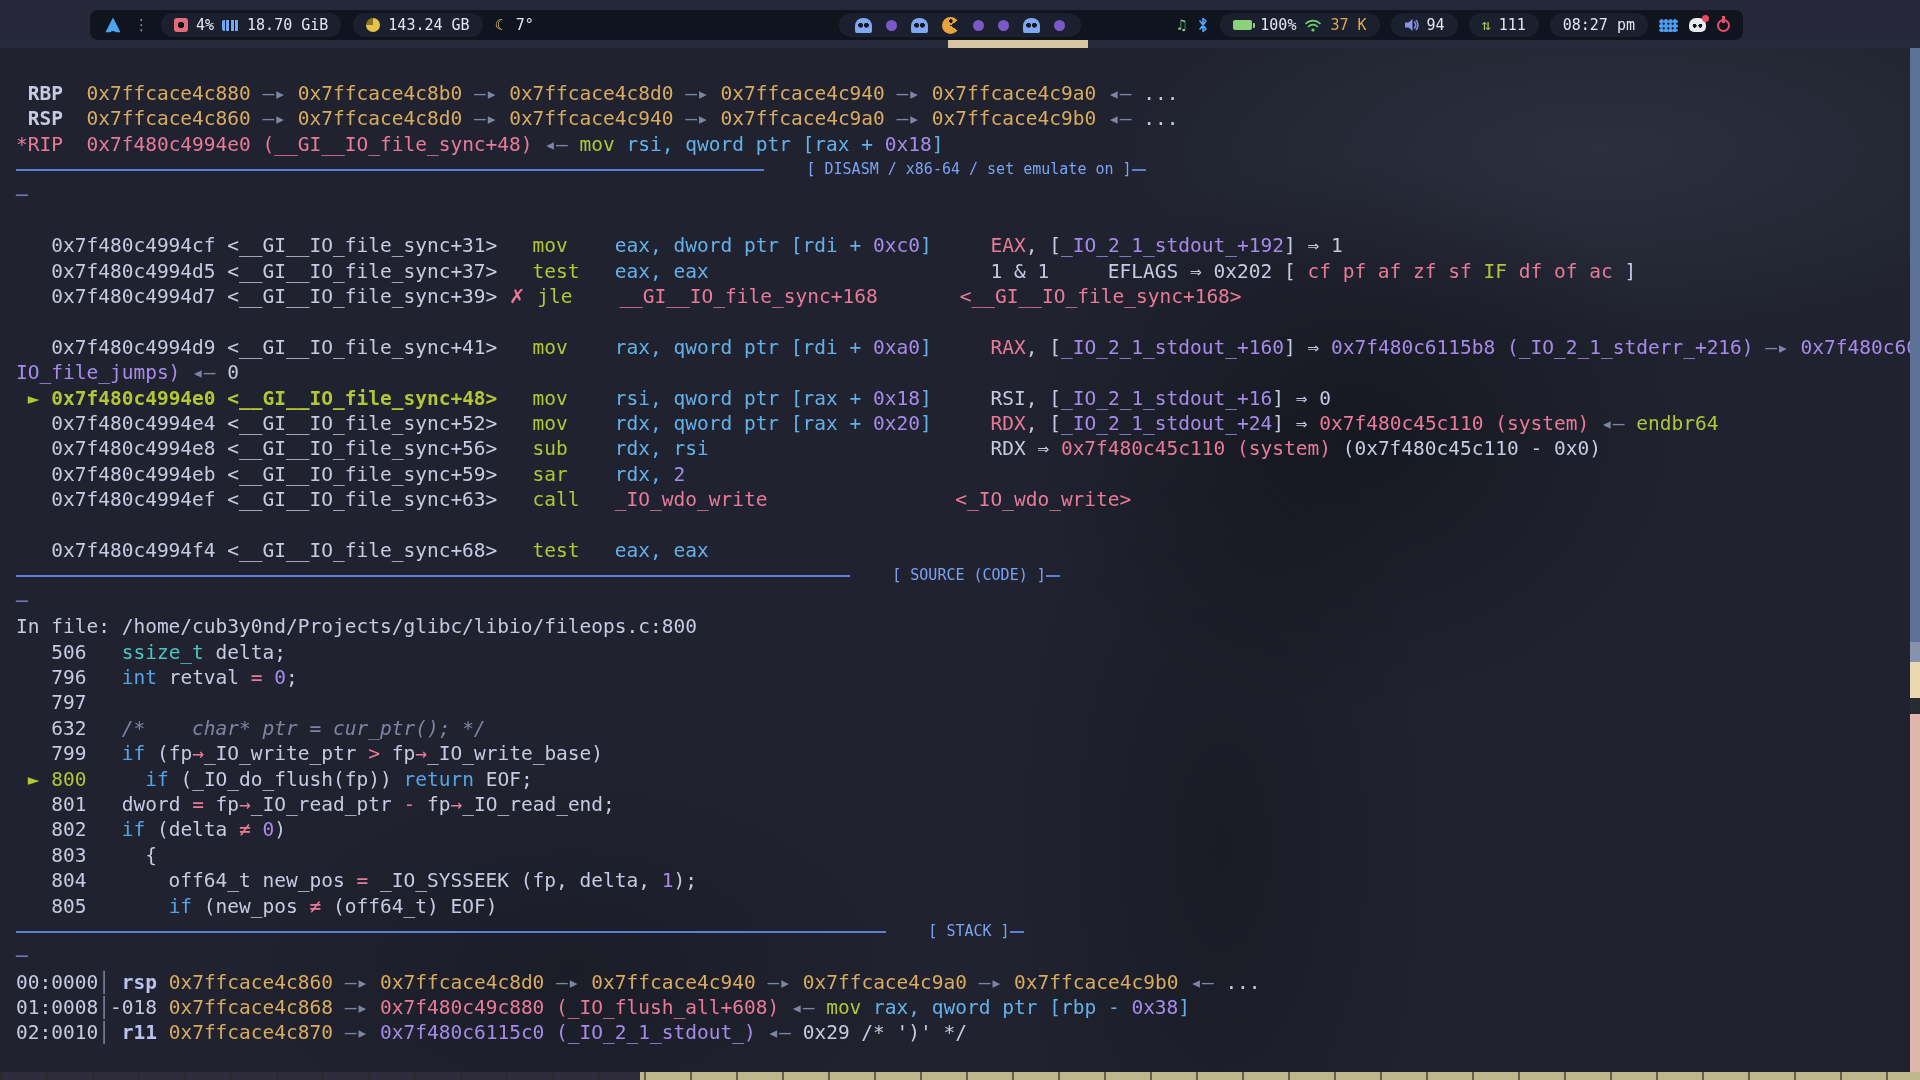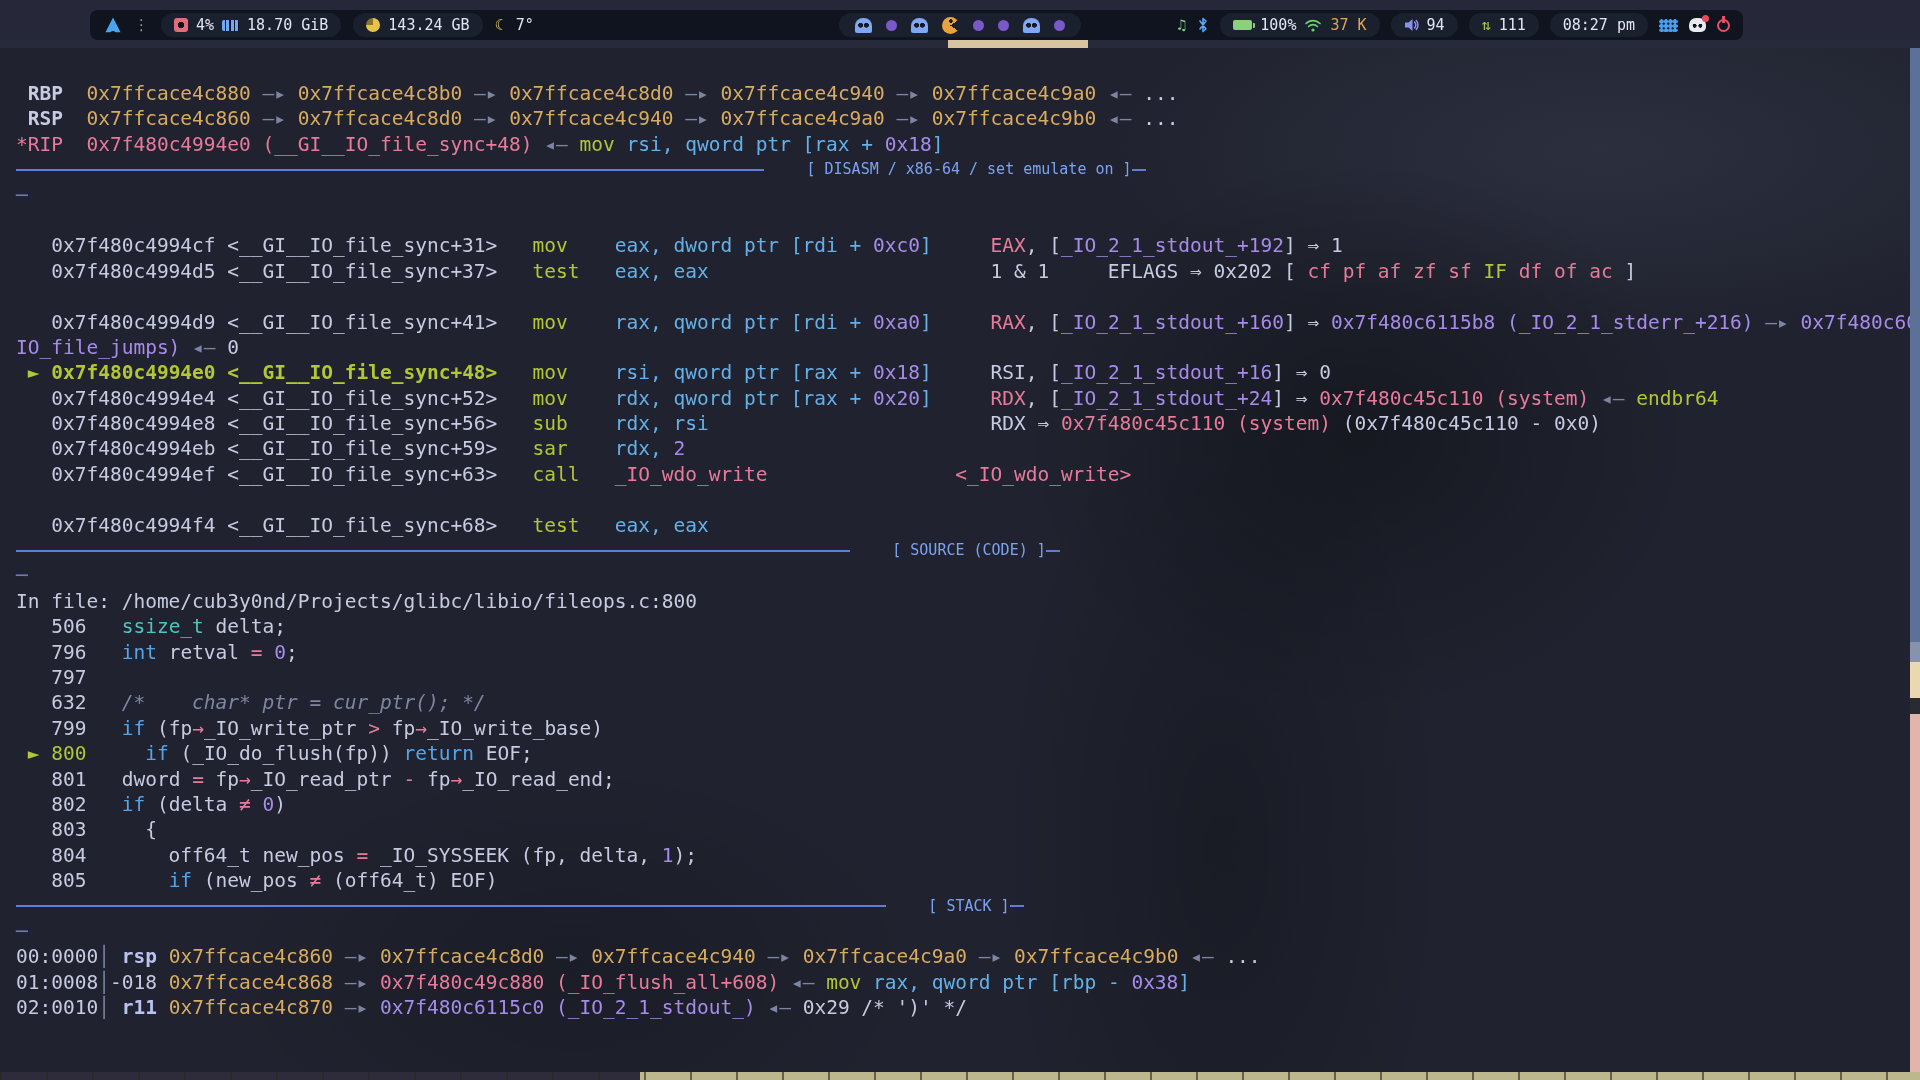--- a/index.html
+++ b/index.html
@@ -161,20 +161,21 @@
 
 <div class="terminal">
     <div class="line"><span class="w b"> RBP  </span><span class="or">0x7ffcace4c880</span><span class="gy"> —▸ </span><span class="or">0x7ffcace4c8b0</span><span class="gy"> —▸ </span><span class="or">0x7ffcace4c8d0</span><span class="gy"> —▸ </span><span class="or">0x7ffcace4c940</span><span class="gy"> —▸ </span><span class="or">0x7ffcace4c9a0</span><span class="gy"> ◂— </span><span class="w">...</span></div>
     <div class="line"><span class="w b"> RSP  </span><span class="or">0x7ffcace4c860</span><span class="gy"> —▸ </span><span class="or">0x7ffcace4c8d0</span><span class="gy"> —▸ </span><span class="or">0x7ffcace4c940</span><span class="gy"> —▸ </span><span class="or">0x7ffcace4c9a0</span><span class="gy"> —▸ </span><span class="or">0x7ffcace4c9b0</span><span class="gy"> ◂— </span><span class="w">...</span></div>
     <div class="line"><span class="pk b">*RIP  </span><span class="pk">0x7f480c4994e0 (__GI__IO_file_sync+48)</span><span class="gy"> ◂— </span><span class="gn">mov </span><span class="cy">rsi, qword ptr [rax + </span><span class="pu">0x18</span><span class="cy">]</span></div>
     <div class="line sep"><span class="sline grow"></span><span class="stitle">[ DISASM / x86-64 / set emulate on ]</span><span class="sline tail"></span><span class="grow2"></span></div>
     <div class="line"><span class="dash">─</span></div>
     <div class="line"></div>
     <div class="line"><span class="w">   0x7f480c4994cf &lt;__GI__IO_file_sync+31&gt;   </span><span class="gn">mov    </span><span class="cy">eax, dword ptr [rdi + </span><span class="pu">0xc0</span><span class="cy">]</span><span class="w">     </span><span class="pk">EAX</span><span class="w">, [</span><span class="pu">_IO_2_1_stdout_+192</span><span class="w">] ⇒ 1</span></div>
     <div class="line"><span class="w">   0x7f480c4994d5 &lt;__GI__IO_file_sync+37&gt;   </span><span class="gn">test   </span><span class="cy">eax, eax</span><span class="w">                        </span><span class="w">1 &amp; 1     EFLAGS ⇒ 0x202 [ </span><span class="pk">cf pf af zf sf </span><span class="gn">IF</span><span class="w"> </span><span class="pk">df of ac</span><span class="w"> ]</span></div>
+    <div class="line"><span class="w">   0x7f480c4994d7 &lt;__GI__IO_file_sync+39&gt; </span><span class="pk i">✗</span><span class="w"> </span><span class="gn">jle    </span><span class="pk">__GI__IO_file_sync+168</span><span class="w">       </span><span class="pk">&lt;__GI__IO_file_sync+168&gt;</span></div>
     <div class="line"></div>
     <div class="line"><span class="w">   0x7f480c4994d9 &lt;__GI__IO_file_sync+41&gt;   </span><span class="gn">mov    </span><span class="cy">rax, qword ptr [rdi + </span><span class="pu">0xa0</span><span class="cy">]</span><span class="w">     </span><span class="pk">RAX</span><span class="w">, [</span><span class="pu">_IO_2_1_stdout_+160</span><span class="w">] ⇒ </span><span class="pu">0x7f480c6115b8 (_IO_2_1_stderr_+216)</span><span class="gy"> —▸ </span><span class="pu">0x7f480c60efd0 (_</span></div>
     <div class="line"><span class="pu">IO_file_jumps)</span><span class="gy"> ◂— </span><span class="w">0</span></div>
     <div class="line"><span class="gn"> ► </span><span class="gn b">0x7f480c4994e0 &lt;__GI__IO_file_sync+48&gt;</span><span class="w">   </span><span class="gn">mov    </span><span class="cy">rsi, qword ptr [rax + </span><span class="pu">0x18</span><span class="cy">]</span><span class="w">     </span><span class="w">RSI, [</span><span class="pu">_IO_2_1_stdout_+16</span><span class="w">] ⇒ 0</span></div>
     <div class="line"><span class="w">   0x7f480c4994e4 &lt;__GI__IO_file_sync+52&gt;   </span><span class="gn">mov    </span><span class="cy">rdx, qword ptr [rax + </span><span class="pu">0x20</span><span class="cy">]</span><span class="w">     </span><span class="pk">RDX</span><span class="w">, [</span><span class="pu">_IO_2_1_stdout_+24</span><span class="w">] ⇒ </span><span class="pk">0x7f480c45c110 (system)</span><span class="gy"> ◂— </span><span class="gn">endbr64</span></div>
     <div class="line"><span class="w">   0x7f480c4994e8 &lt;__GI__IO_file_sync+56&gt;   </span><span class="gn">sub    </span><span class="cy">rdx, rsi</span><span class="w">                        </span><span class="w">RDX ⇒ </span><span class="pk">0x7f480c45c110 (system)</span><span class="w"> (0x7f480c45c110 - 0x0)</span></div>
     <div class="line"><span class="w">   0x7f480c4994eb &lt;__GI__IO_file_sync+59&gt;   </span><span class="gn">sar    </span><span class="cy">rdx, </span><span class="pu">2</span></div>
     <div class="line"><span class="w">   0x7f480c4994ef &lt;__GI__IO_file_sync+63&gt;   </span><span class="gn">call   </span><span class="pk">_IO_wdo_write</span><span class="w">                </span><span class="pk">&lt;_IO_wdo_write&gt;</span></div>
     <div class="line"></div>
     <div class="line"><span class="w">   0x7f480c4994f4 &lt;__GI__IO_file_sync+68&gt;   </span><span class="gn">test   </span><span class="cy">eax, eax</span></div>

